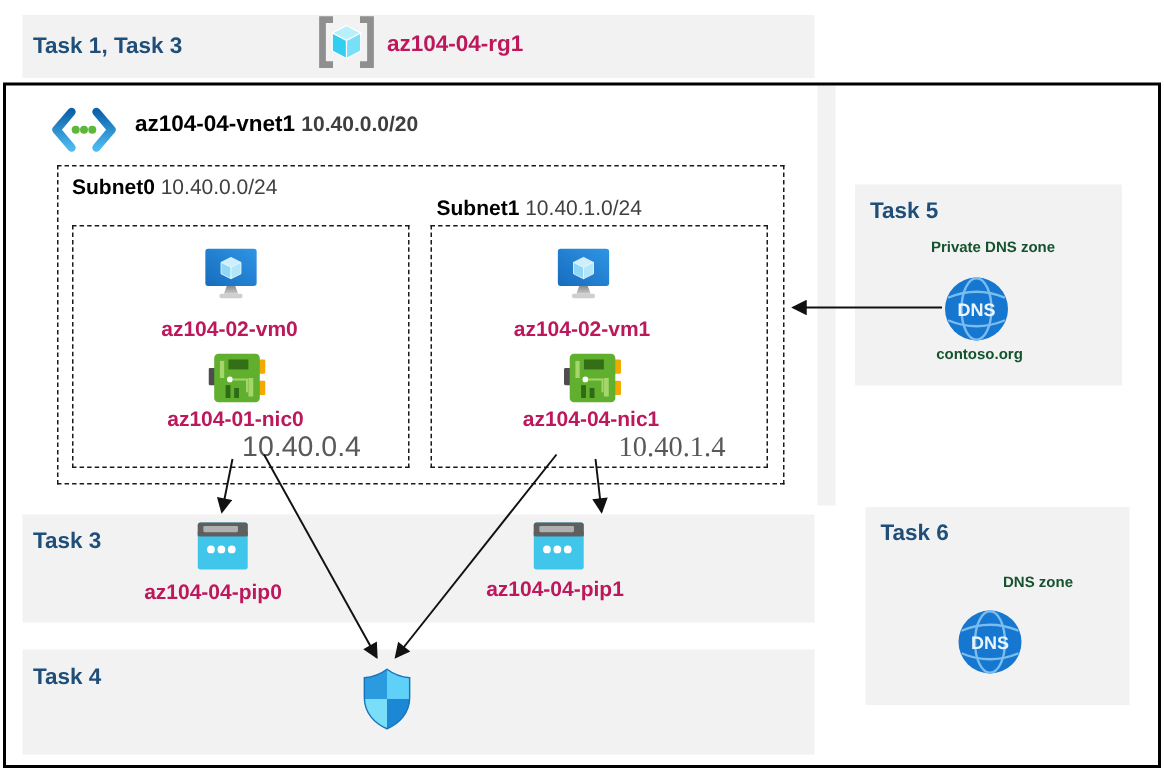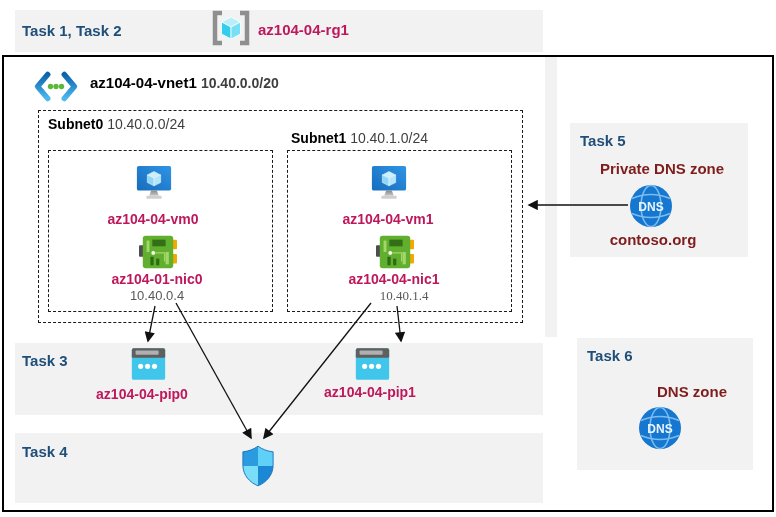--- a/index.html
+++ b/index.html
@@ -21,47 +21,47 @@
     border:2px solid #000;box-sizing:border-box;background:transparent;
   }
   .task-label{
     position:absolute;font-size:15px;font-weight:bold;color:#1f4e79;white-space:nowrap;
   }
   .res-label{
     position:absolute;font-size:14px;font-weight:bold;color:#be185d;white-space:nowrap;
   }
   .center{transform:translateX(-50%);}
   .cidr{color:#3f3f3f;font-weight:normal;font-size:14px;}
-  .title15{position:absolute;font-size:15px;font-weight:bold;color:#7f1d1d;white-space:nowrap;}
+  .title15{position:absolute;font-size:10px;font-weight:bold;color:#14532d;white-space:nowrap;}
   .dashed{position:absolute;border:1px dashed #1a1a1a;box-sizing:border-box;}
   .outer-dashed{left:38px;top:110px;width:485px;height:213px;}
   .subnet0-box{left:48px;top:150px;width:225px;height:162px;}
   .subnet1-box{left:287px;top:150px;width:225px;height:162px;}
   .vnet-header{left:90px;top:74px;font-size:15px;white-space:nowrap;}
   .vnet-header b{font-weight:bold;}
   .subnet-label{position:absolute;font-size:14px;font-weight:bold;white-space:nowrap;text-align:right;}
-  .ip-label{position:absolute;font-size:13px;color:#595959;white-space:nowrap;}
+  .ip-label{position:absolute;font-size:19px;color:#595959;white-space:nowrap;margin-left:44px;}
   svg{display:block;}
   .arrows{left:0;top:0;pointer-events:none;}
 </style>
 </head>
 <body>
 
 <div class="canvas">
 
   <div class="band top-band"></div>
   <div class="abs gray-strip"></div>
   <div class="band task3-band"></div>
   <div class="band task4-band"></div>
   <div class="panel task5-panel"></div>
   <div class="panel task6-panel"></div>
 
   <div class="abs frame"></div>
 
-  <span class="task-label" style="left:22px;top:22px;">Task 1, Task 2</span>
+  <span class="task-label" style="left:22px;top:22px;">Task 1, Task 3</span>
 
   <svg class="abs" style="left:209px;top:9px;" width="44" height="38" viewBox="0 0 44 38">
     <path d="M13 4 H6 V34 H13" fill="none" stroke="#8f8f8f" stroke-width="4.5"></path>
     <path d="M31 4 H38 V34 H31" fill="none" stroke="#8f8f8f" stroke-width="4.5"></path>
     <polygon points="22,8 31.5,13 22,18 12.5,13" fill="#b8effb" stroke="#ffffff" stroke-width="0.8"></polygon>
     <polygon points="12.5,13 22,18 22,30 12.5,25" fill="#33cdef" stroke="#ffffff" stroke-width="0.8"></polygon>
     <polygon points="31.5,13 22,18 22,30 31.5,25" fill="#77e0f6" stroke="#ffffff" stroke-width="0.8"></polygon>
   </svg>
   <span class="res-label" style="left:258px;top:21px;font-size:15px;">az104-04-rg1</span>
 
@@ -107,31 +107,31 @@
           <stop offset="1" stop-color="#c9c9c9"></stop>
       </linearGradient>
     </defs>
     <rect x="2" y="2" width="36" height="26" rx="2" fill="url(#gm)"></rect>
     <polygon points="20,8 27,11.5 20,15 13,11.5" fill="#cdeefb" stroke="#e8f8ff" stroke-width="0.6"></polygon>
     <polygon points="13,11.5 20,15 20,23 13,19.5" fill="#8fd7f4" stroke="#e8f8ff" stroke-width="0.6"></polygon>
     <polygon points="27,11.5 20,15 20,23 27,19.5" fill="#b4e6f9" stroke="#e8f8ff" stroke-width="0.6"></polygon>
     <polygon points="17,28 23,28 25,33.5 15,33.5" fill="url(#gs)"></polygon>
     <rect x="12" y="33.5" width="16" height="3.2" rx="1" fill="#cfcfcf"></rect>
   </svg>
-  <span class="res-label center" style="left:153px;top:211px;">az104-04-vm0</span>
+  <span class="res-label center" style="left:153px;top:211px;">az104-02-vm0</span>
 
   <svg class="abs" style="left:370px;top:159px;" width="38" height="48" viewBox="0 0 40 40">
     <rect x="2" y="2" width="36" height="26" rx="2" fill="url(#gm)"></rect>
     <polygon points="20,8 27,11.5 20,15 13,11.5" fill="#cdeefb" stroke="#e8f8ff" stroke-width="0.6"></polygon>
     <polygon points="13,11.5 20,15 20,23 13,19.5" fill="#8fd7f4" stroke="#e8f8ff" stroke-width="0.6"></polygon>
     <polygon points="27,11.5 20,15 20,23 27,19.5" fill="#b4e6f9" stroke="#e8f8ff" stroke-width="0.6"></polygon>
     <polygon points="17,28 23,28 25,33.5 15,33.5" fill="url(#gs)"></polygon>
     <rect x="12" y="33.5" width="16" height="3.2" rx="1" fill="#cfcfcf"></rect>
   </svg>
-  <span class="res-label center" style="left:388px;top:211px;">az104-04-vm1</span>
+  <span class="res-label center" style="left:388px;top:211px;">az104-02-vm1</span>
 
   <svg class="abs" style="left:139px;top:232px;" width="38" height="40" viewBox="0 0 40 40">
     <rect x="0" y="13" width="6" height="12" rx="1" fill="#4d4d4d"></rect>
     <rect x="34" y="7" width="6" height="10" rx="1" fill="#f2a900"></rect>
     <rect x="34" y="22" width="6" height="10" rx="1" fill="#f2a900"></rect>
     <rect x="4" y="3" width="32" height="34" rx="3" fill="#61af2e"></rect>
     <rect x="8" y="8" width="3" height="12" fill="#a5d66b"></rect>
     <rect x="14" y="7" width="14" height="7" fill="#336f17"></rect>
     <circle cx="15" cy="21" r="2" fill="#ffffff"></circle>
     <path d="M17 21 H27 V30" fill="none" stroke="#a5d66b" stroke-width="1.4"></path>

